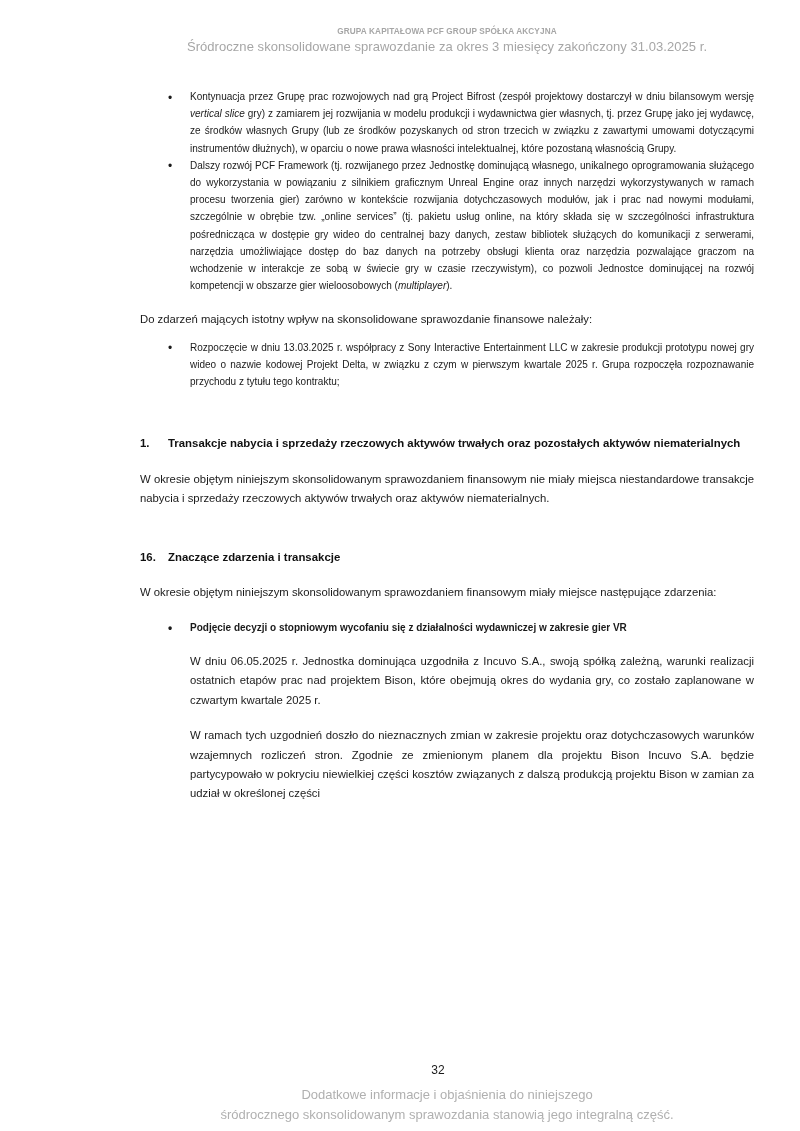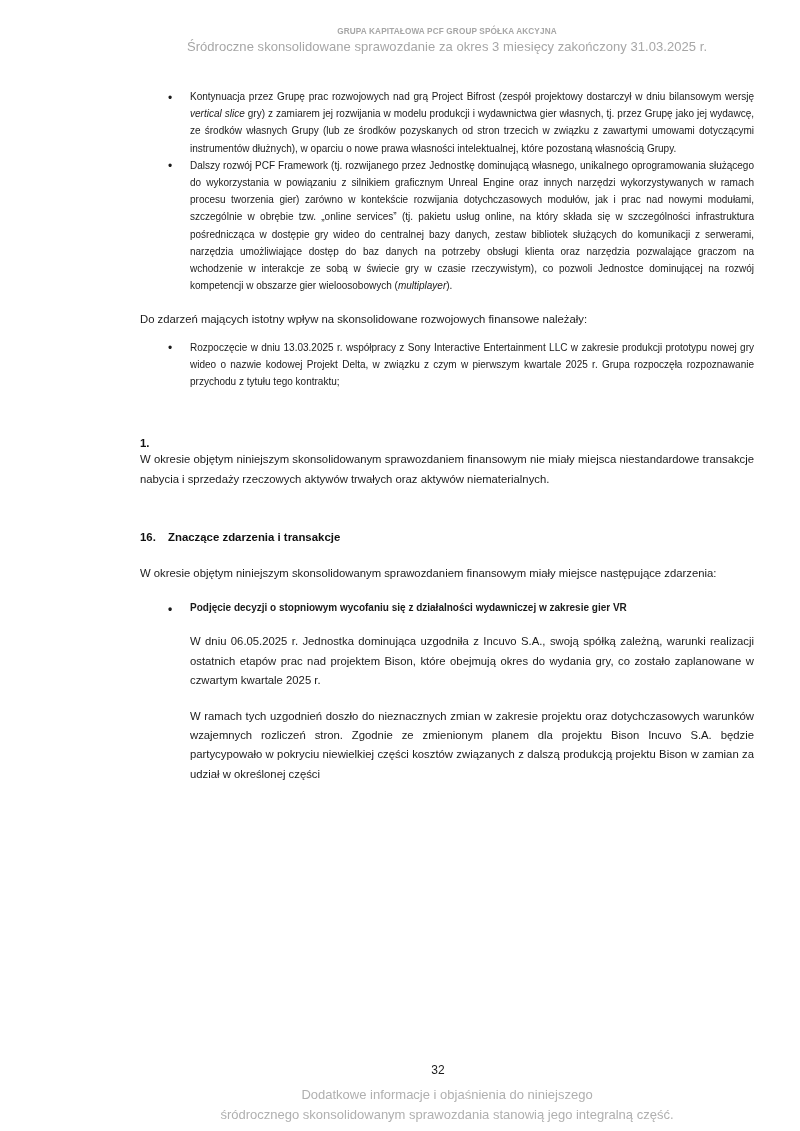--- a/index.html
+++ b/index.html
@@ -161,32 +161,33 @@
 
   <div class="content">
 
     <ul class="bullets">
       <li><span>Kontynuacja przez Grupę prac rozwojowych nad grą Project Bifrost (zespół projektowy dostarczył w dniu bilansowym wersję </span><em>vertical slice</em><span> gry) z zamiarem jej rozwijania w modelu produkcji i wydawnictwa gier własnych, tj. przez Grupę jako jej wydawcę, ze środków własnych Grupy (lub ze środków pozyskanych od stron trzecich w związku z zawartymi umowami dotyczącymi instrumentów dłużnych), w oparciu o nowe prawa własności intelektualnej, które pozostaną własnością Grupy.</span></li>
       <li><span>Dalszy rozwój PCF Framework (tj. rozwijanego przez Jednostkę dominującą własnego, unikalnego oprogramowania służącego do wykorzystania w powiązaniu z silnikiem graficznym Unreal Engine oraz innych narzędzi wykorzystywanych w ramach procesu tworzenia gier) zarówno w kontekście rozwijania dotychczasowych modułów, jak i prac nad nowymi modułami, szczególnie w obrębie tzw. „online services” (tj. pakietu usług online, na który składa się w szczególności infrastruktura pośrednicząca w dostępie gry wideo do centralnej bazy danych, zestaw bibliotek służących do komunikacji z serwerami, narzędzia umożliwiające dostęp do baz danych na potrzeby obsługi klienta oraz narzędzia pozwalające graczom na wchodzenie w interakcje ze sobą w świecie gry w czasie rzeczywistym), co pozwoli Jednostce dominującej na rozwój kompetencji w obszarze gier wieloosobowych (</span><em>multiplayer</em><span>).</span></li>
     </ul>
 
     <div class="gap-md"></div>
 
-    <p class="para">Do zdarzeń mających istotny wpływ na skonsolidowane rozwojowych finansowe należały:</p>
+    <p class="para">Do zdarzeń mających istotny wpływ na skonsolidowane sprawozdanie finansowe należały:</p>
 
     <div class="gap-sm"></div>
 
     <ul class="bullets">
       <li>Rozpoczęcie w dniu 13.03.2025 r. współpracy z Sony Interactive Entertainment LLC w zakresie produkcji prototypu nowej gry wideo o nazwie kodowej Projekt Delta, w związku z czym w pierwszym kwartale 2025 r. Grupa rozpoczęła rozpoznawanie przychodu z tytułu tego kontraktu;</li>
     </ul>
 
     <div class="gap-xl"></div>
 
     <div class="section-head">
       <span class="num">1.</span>
+      <span>Transakcje nabycia i sprzedaży rzeczowych aktywów trwałych oraz pozostałych aktywów niematerialnych</span>
     </div>
 
     <div class="gap-md"></div>
 
     <p class="para">W okresie objętym niniejszym skonsolidowanym sprawozdaniem finansowym nie miały miejsca niestandardowe transakcje nabycia i sprzedaży rzeczowych aktywów trwałych oraz aktywów niematerialnych.</p>
 
     <div class="gap-lg"></div>
     <div class="gap-sm"></div>
 
     <div class="section-head no-justify">

